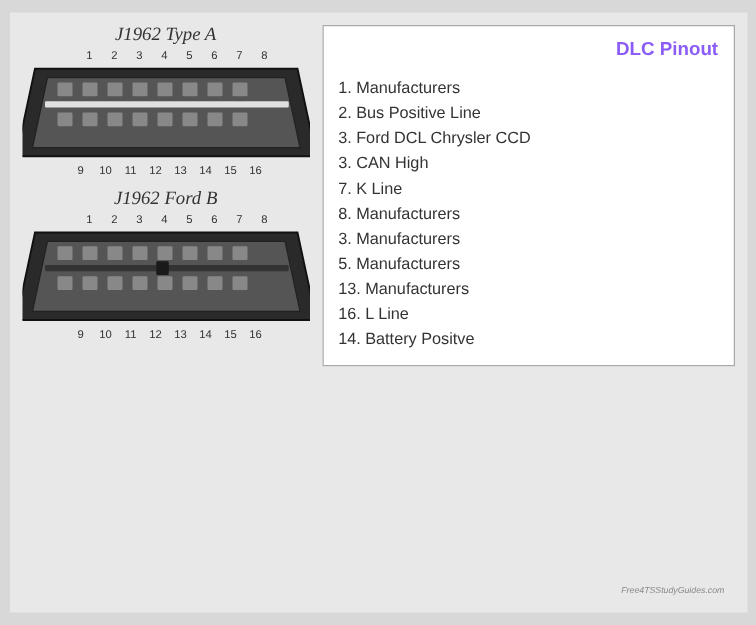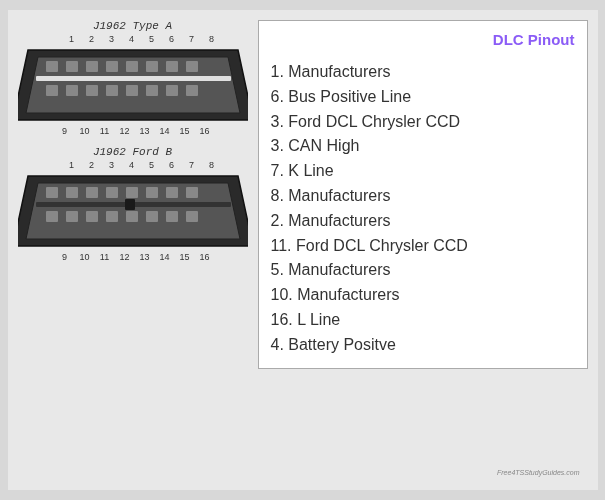--- a/index.html
+++ b/index.html
@@ -29,25 +29,25 @@
       flex-direction: column;
       align-items: center;
       gap: 10px;
     }
     .connector-block {
       display: flex;
       flex-direction: column;
       align-items: center;
     }
     .connector-title {
-      font-size: 11px;
+      font-size: 15px;
       font-style: italic;
       color: #333;
       margin-bottom: 2px;
-      font-family: Liberation Mono, monospace;
+      font-family: Liberation Serif, serif;
     }
     .pin-numbers-top {
       display: flex;
       flex-direction: row;
       gap: 0px;
       margin-bottom: 1px;
       padding-left: 18px;
     }
     .pin-numbers-bottom {
       display: flex;
@@ -83,21 +83,21 @@
       font-weight: bold;
       text-align: right;
       margin-bottom: 12px;
       color: #8b5cf6;
     }
     .pinout-list {
       list-style: none;
       padding: 0;
     }
     .pinout-list li {
-      font-size: 16px;
+      font-size: 13px;
       color: #333;
       line-height: 1.55;
     }
     .watermark {
       position: absolute;
       bottom: 4px;
       right: 8px;
       font-size: 7px;
       color: #888;
       font-style: italic;
@@ -219,28 +219,27 @@
         <span class="pin-num">16</span>
       </div>
     </div>
   </div>
 
   <div class="bottom-wrapper">
     <div class="pinout-panel">
       <div class="pinout-title">DLC Pinout</div>
       <ul class="pinout-list">
       <li>1. Manufacturers</li>
-          <li>6. Bus Positive Line</li>
+          <li>2. Bus Positive Line</li>
           <li>3. Ford DCL Chrysler CCD</li>
           <li>3. CAN High</li>
           <li>7. K Line</li>
           <li>8. Manufacturers</li>
-          <li>2. Manufacturers</li>
-          <li>11. Ford DCL Chrysler CCD</li>
+          <li>3. Manufacturers</li>
           <li>5. Manufacturers</li>
-          <li>10. Manufacturers</li>
+          <li>13. Manufacturers</li>
           <li>16. L Line</li>
-          <li>4. Battery Positve</li>
+          <li>14. Battery Positve</li>
         </ul>
     </div>
     <div class="watermark">Free4TSStudyGuides.com</div>
   </div>
 </div>
 
 </body></html>

